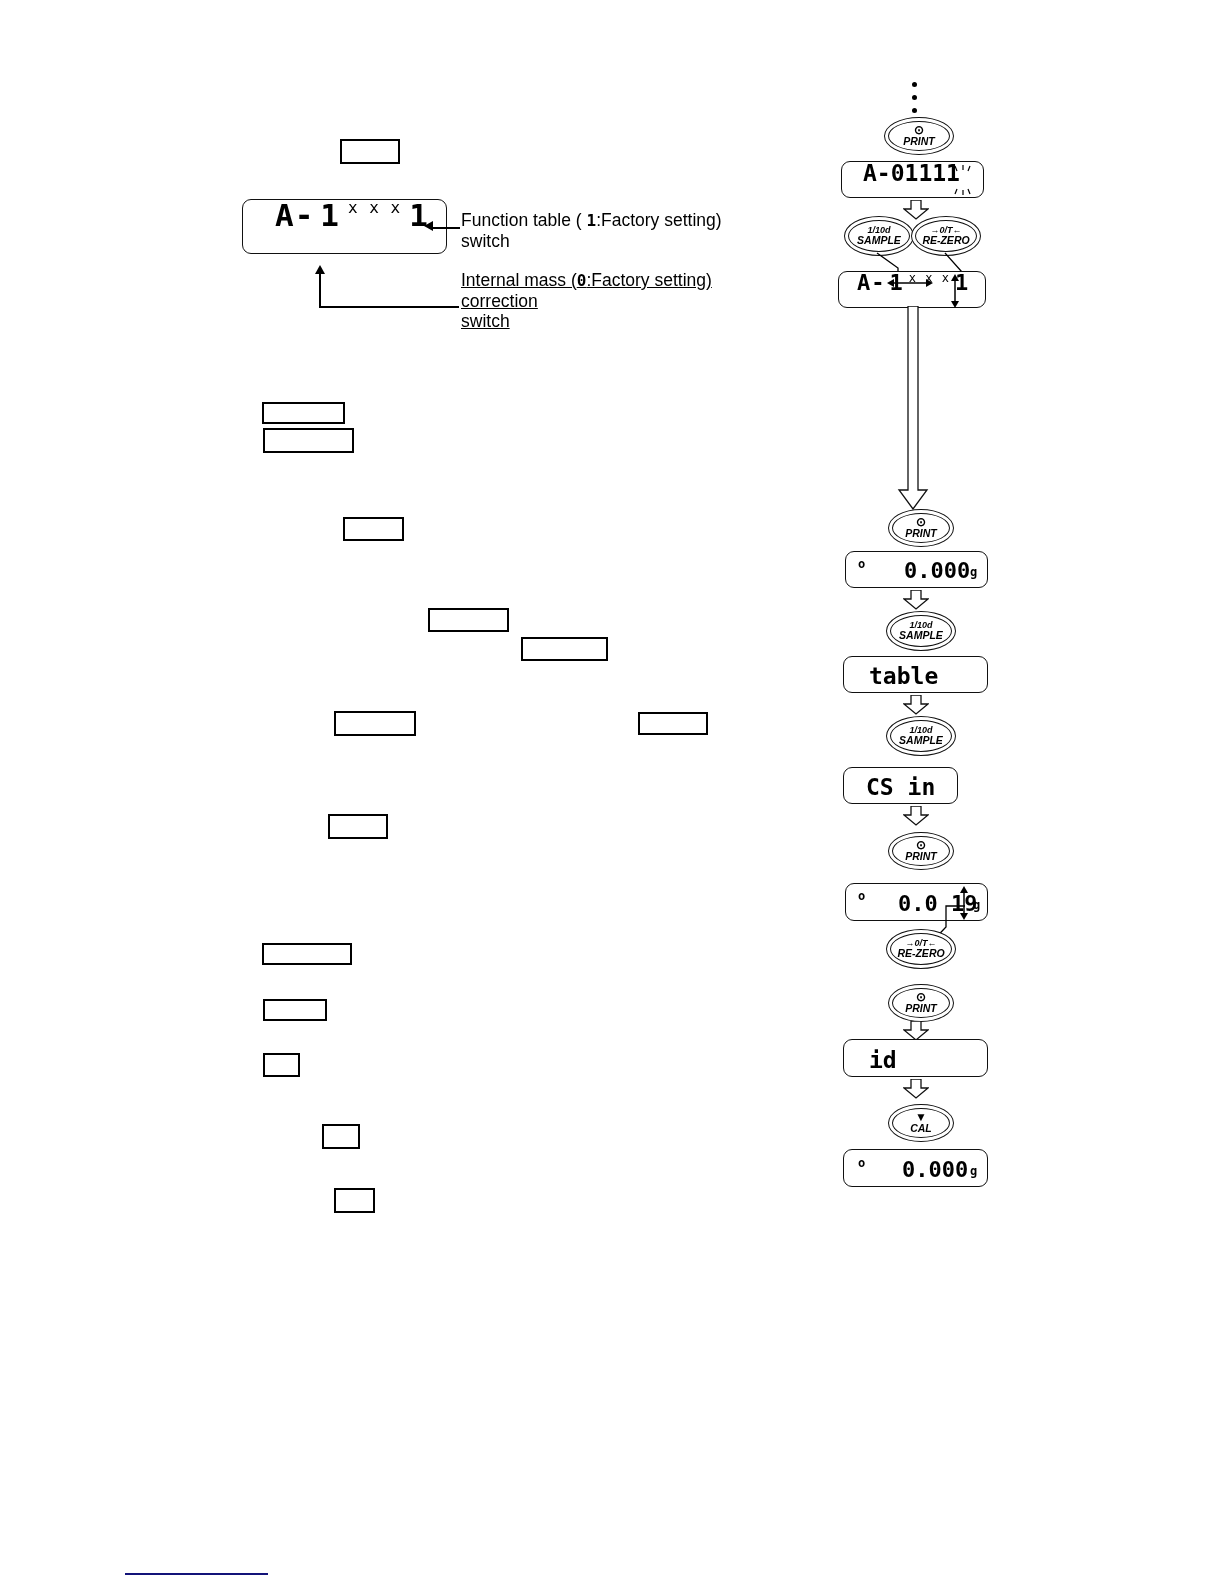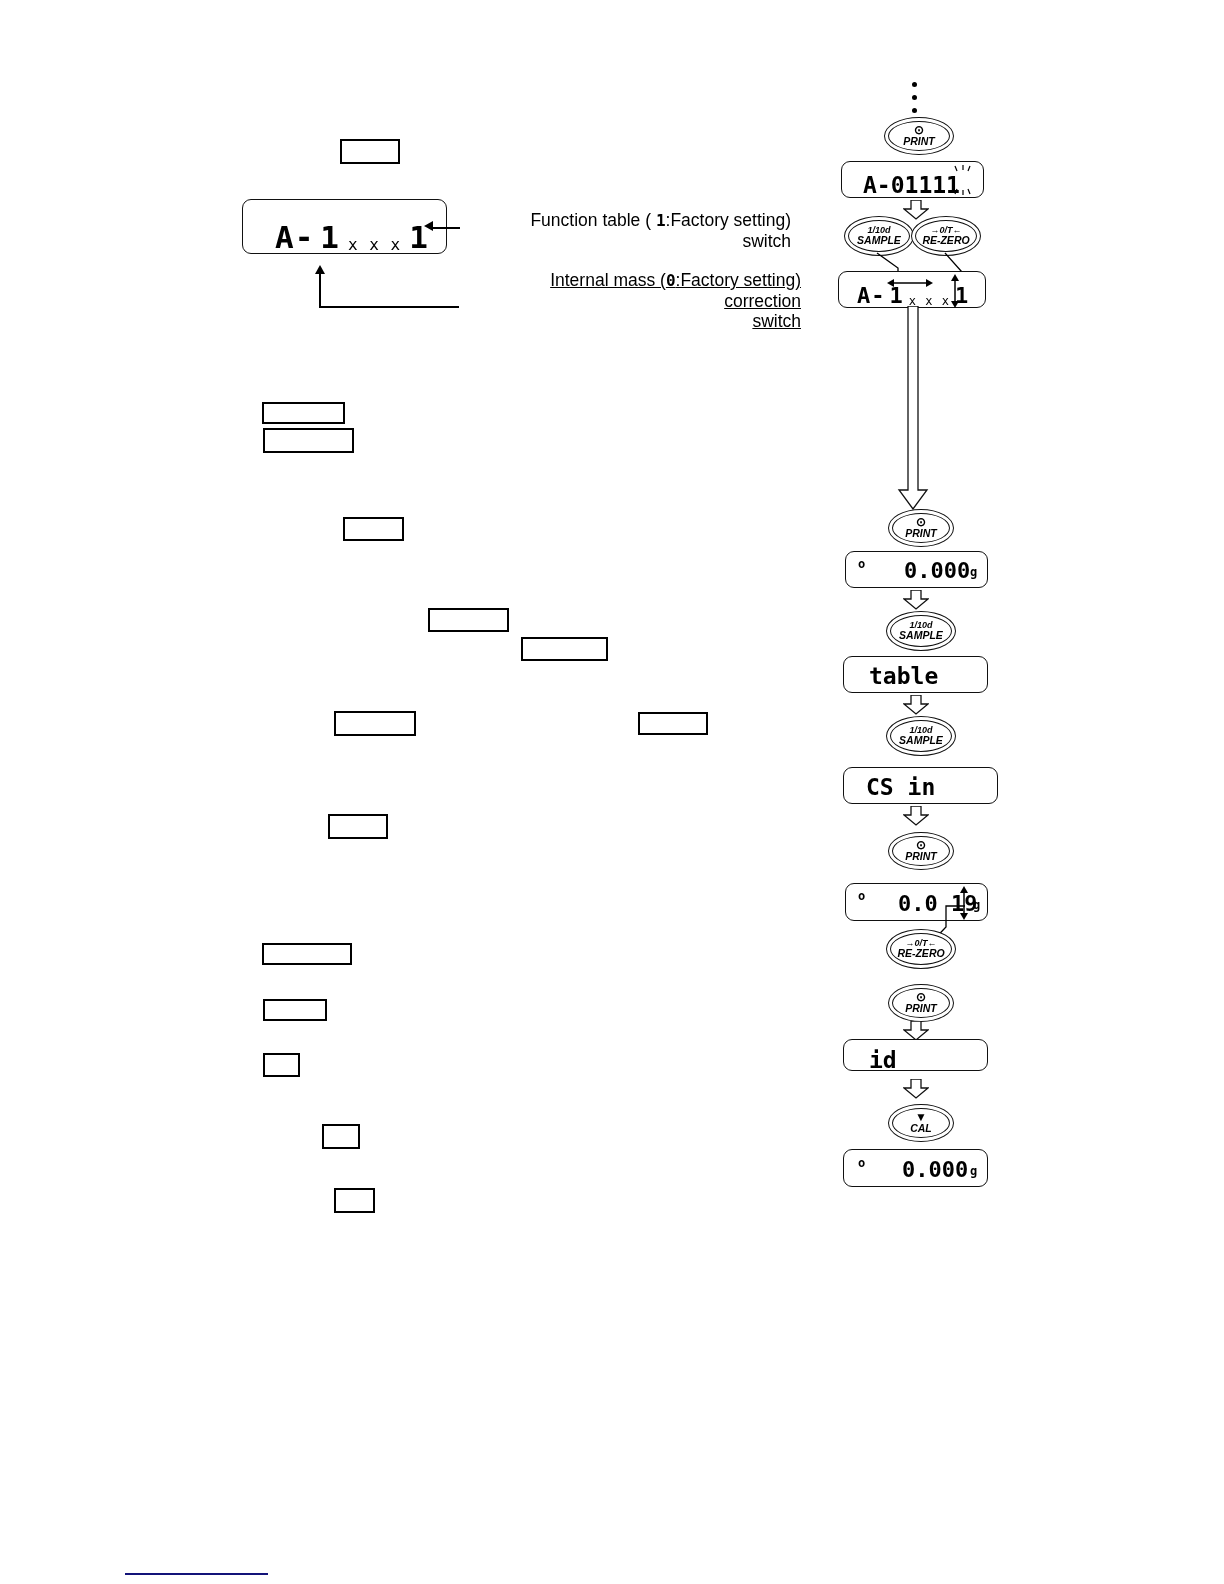--- a/index.html
+++ b/index.html
@@ -10,21 +10,21 @@
 
   
   .abs{position:absolute;}
 
   
   .ph{position:absolute;border:2px solid #000;background:#fff;box-sizing:border-box;}
 
   
   .lcd{position:absolute;box-sizing:border-box;border:1.6px solid #111;border-radius:9px;
        background:#fff;}
-  .lcd-inner{position:absolute;left:0;top:0;right:0;bottom:0;display:flex;align-items:flex-end;}
+  .lcd-inner{position:absolute;left:0;top:0;right:0;bottom:0;display:flex;align-items:flex-start;}
 
   
   .seg{font-family:"DejaVu Sans Mono", monospace;font-weight:bold;color:#000;
        letter-spacing:1px;line-height:1;}
 
   
   .key{position:absolute;box-sizing:border-box;border:1.7px solid #111;border-radius:50%;
        background:#fff;display:flex;flex-direction:column;align-items:center;
        justify-content:center;}
   .key::after{content:"";position:absolute;left:3px;top:3px;right:3px;bottom:3px;
@@ -35,21 +35,21 @@
 
   
   .farrow{position:absolute;}
   .farrow svg{display:block;}
 
   
   .ln{position:absolute;background:#000;}
 
   
   .callout{position:absolute;font-size:17.5px;line-height:1.16;color:#000;
-           font-family:"Liberation Sans", sans-serif;text-align:right;}
+           font-family:"Liberation Sans", sans-serif;}
   .callout .lcdchar{font-family:"DejaVu Sans Mono", monospace;font-weight:bold;font-size:16px;}
 
   
   .footrule{position:absolute;background:#131379;}
 
   
   .dot{position:absolute;width:5px;height:5px;border-radius:50%;background:#000;}
 </style>
 </head>
 <body>
@@ -219,21 +219,21 @@
     <svg width="26" height="20" viewBox="0 0 26 20">
       <polygon points="8,0 18,0 18,9 25,9 13,19 1,9 8,9" fill="#fff" stroke="#111" stroke-width="1.3"></polygon>
     </svg>
   </div>
 
   <div class="key" style="left:886px;top:716px;width:70px;height:40px;">
     <span class="k1">1/10d</span>
     <span class="k2">SAMPLE</span>
   </div>
 
-  <div class="lcd" style="left:843px;top:767px;width:155px;height:37px;">
+  <div class="lcd" style="left:843px;top:767px;width:115px;height:37px;">
     <span class="abs seg" style="left:22px;top:8px;font-size:23px;letter-spacing:0px;">CS  in</span>
   </div>
 
   <div class="farrow" style="left:903px;top:806px;">
     <svg width="26" height="20" viewBox="0 0 26 20">
       <polygon points="8,0 18,0 18,9 25,9 13,19 1,9 8,9" fill="#fff" stroke="#111" stroke-width="1.3"></polygon>
     </svg>
   </div>
 
   <div class="key" style="left:888px;top:832px;width:66px;height:38px;">
@@ -269,21 +269,21 @@
     <span class="kglyph">⊙</span>
     <span class="k2">PRINT</span>
   </div>
 
   <div class="farrow" style="left:903px;top:1021px;">
     <svg width="26" height="20" viewBox="0 0 26 20">
       <polygon points="8,0 18,0 18,9 25,9 13,19 1,9 8,9" fill="#fff" stroke="#111" stroke-width="1.3"></polygon>
     </svg>
   </div>
 
-  <div class="lcd" style="left:843px;top:1039px;width:145px;height:32px;">
+  <div class="lcd" style="left:843px;top:1039px;width:145px;height:38px;">
     <span class="abs seg" style="left:25px;top:9px;font-size:23px;letter-spacing:0px;">id</span>
   </div>
 
   <div class="farrow" style="left:903px;top:1079px;">
     <svg width="26" height="20" viewBox="0 0 26 20">
       <polygon points="8,0 18,0 18,9 25,9 13,19 1,9 8,9" fill="#fff" stroke="#111" stroke-width="1.3"></polygon>
     </svg>
   </div>
 
   <div class="key" style="left:888px;top:1104px;width:66px;height:38px;">

